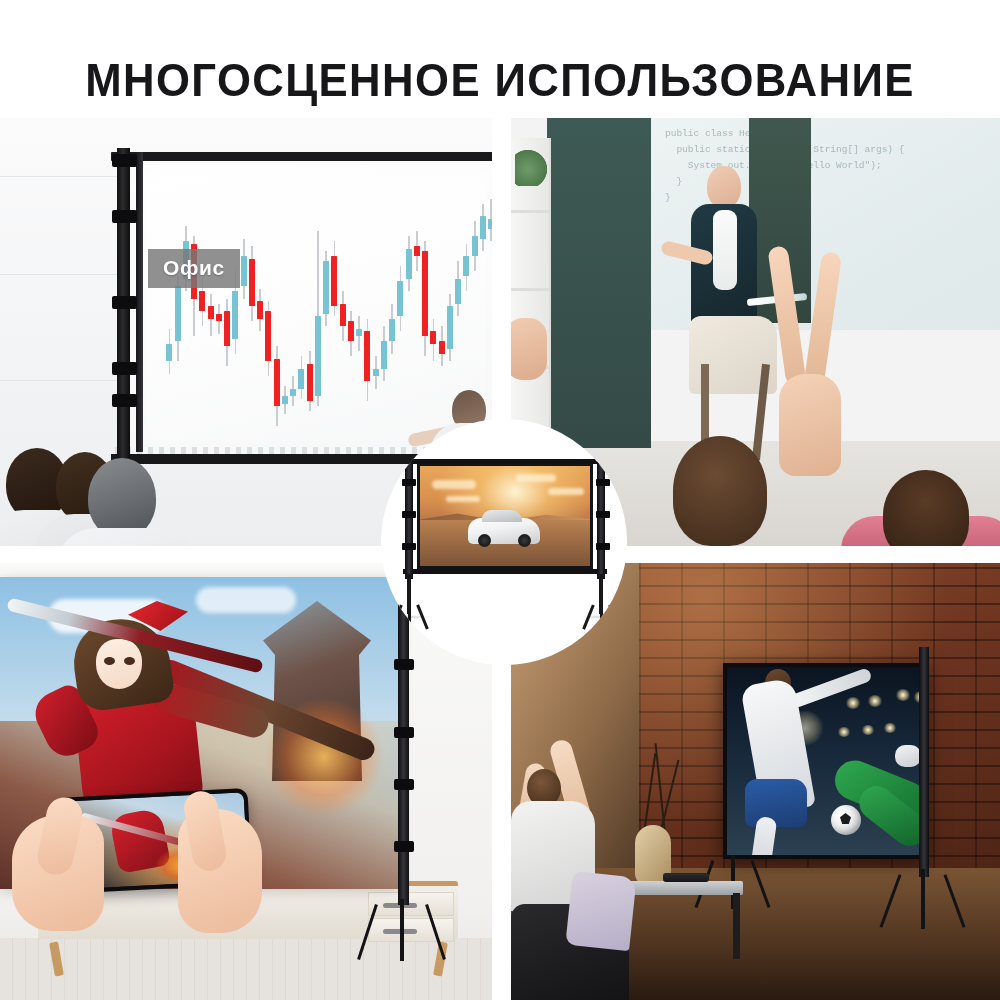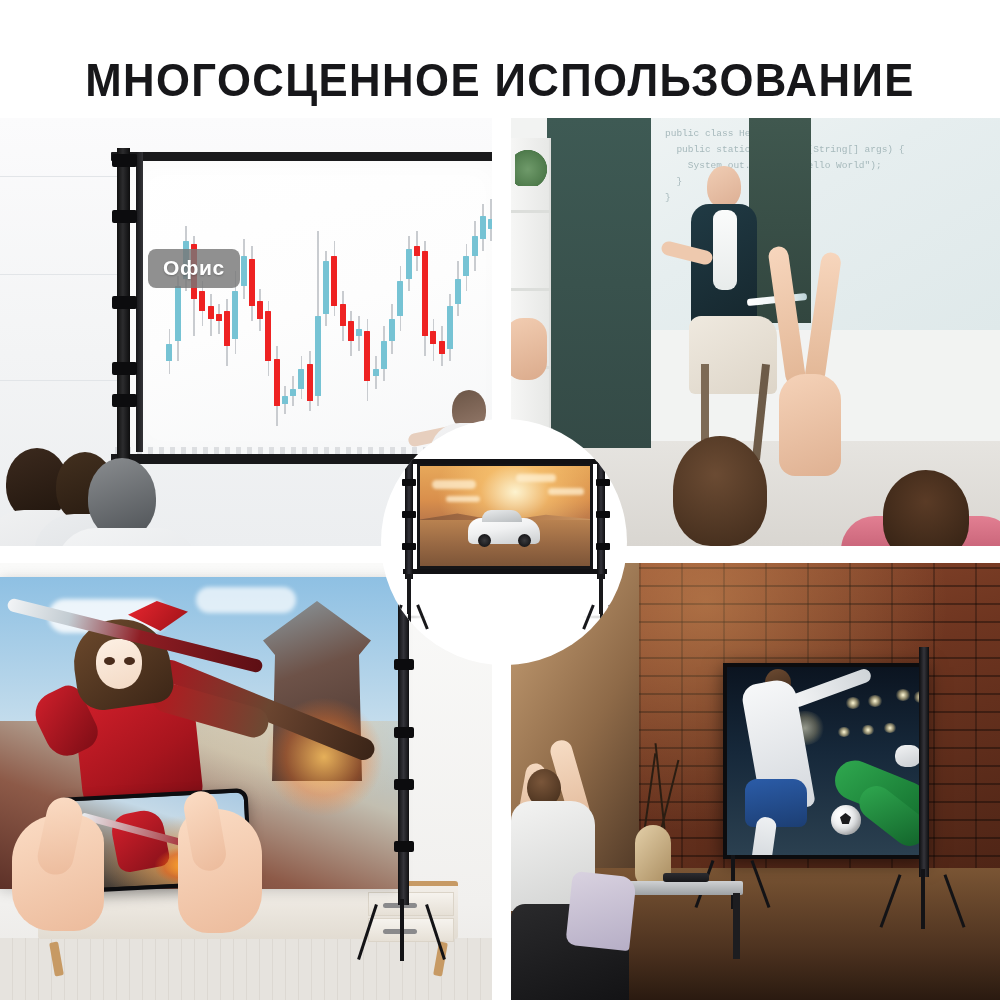--- a/index.html
+++ b/index.html
@@ -34,21 +34,20 @@
   
   .badge {
     position: absolute; z-index: 30;
     background: rgba(120,120,120,0.82);
     color: #ffffff;
     font-size: 21px; font-weight: bold;
     letter-spacing: 0.6px;
     padding: 7px 15px 8px 15px;
     white-space: nowrap;
     text-shadow: 0 1px 2px rgba(0,0,0,.25);
-    border-radius: 8px;
   }
   #badge-office   { left: 148px; top: 131px; }
 
   
   #office-room {
     position: absolute; inset: 0;
     background:
       linear-gradient(180deg,#fbfbfc 0%,#f3f4f5 55%,#eceef0 100%);
   }
   .office-wallline { position: absolute; left: 0; width: 100%; height: 1px; background: #e2e5e8; }

